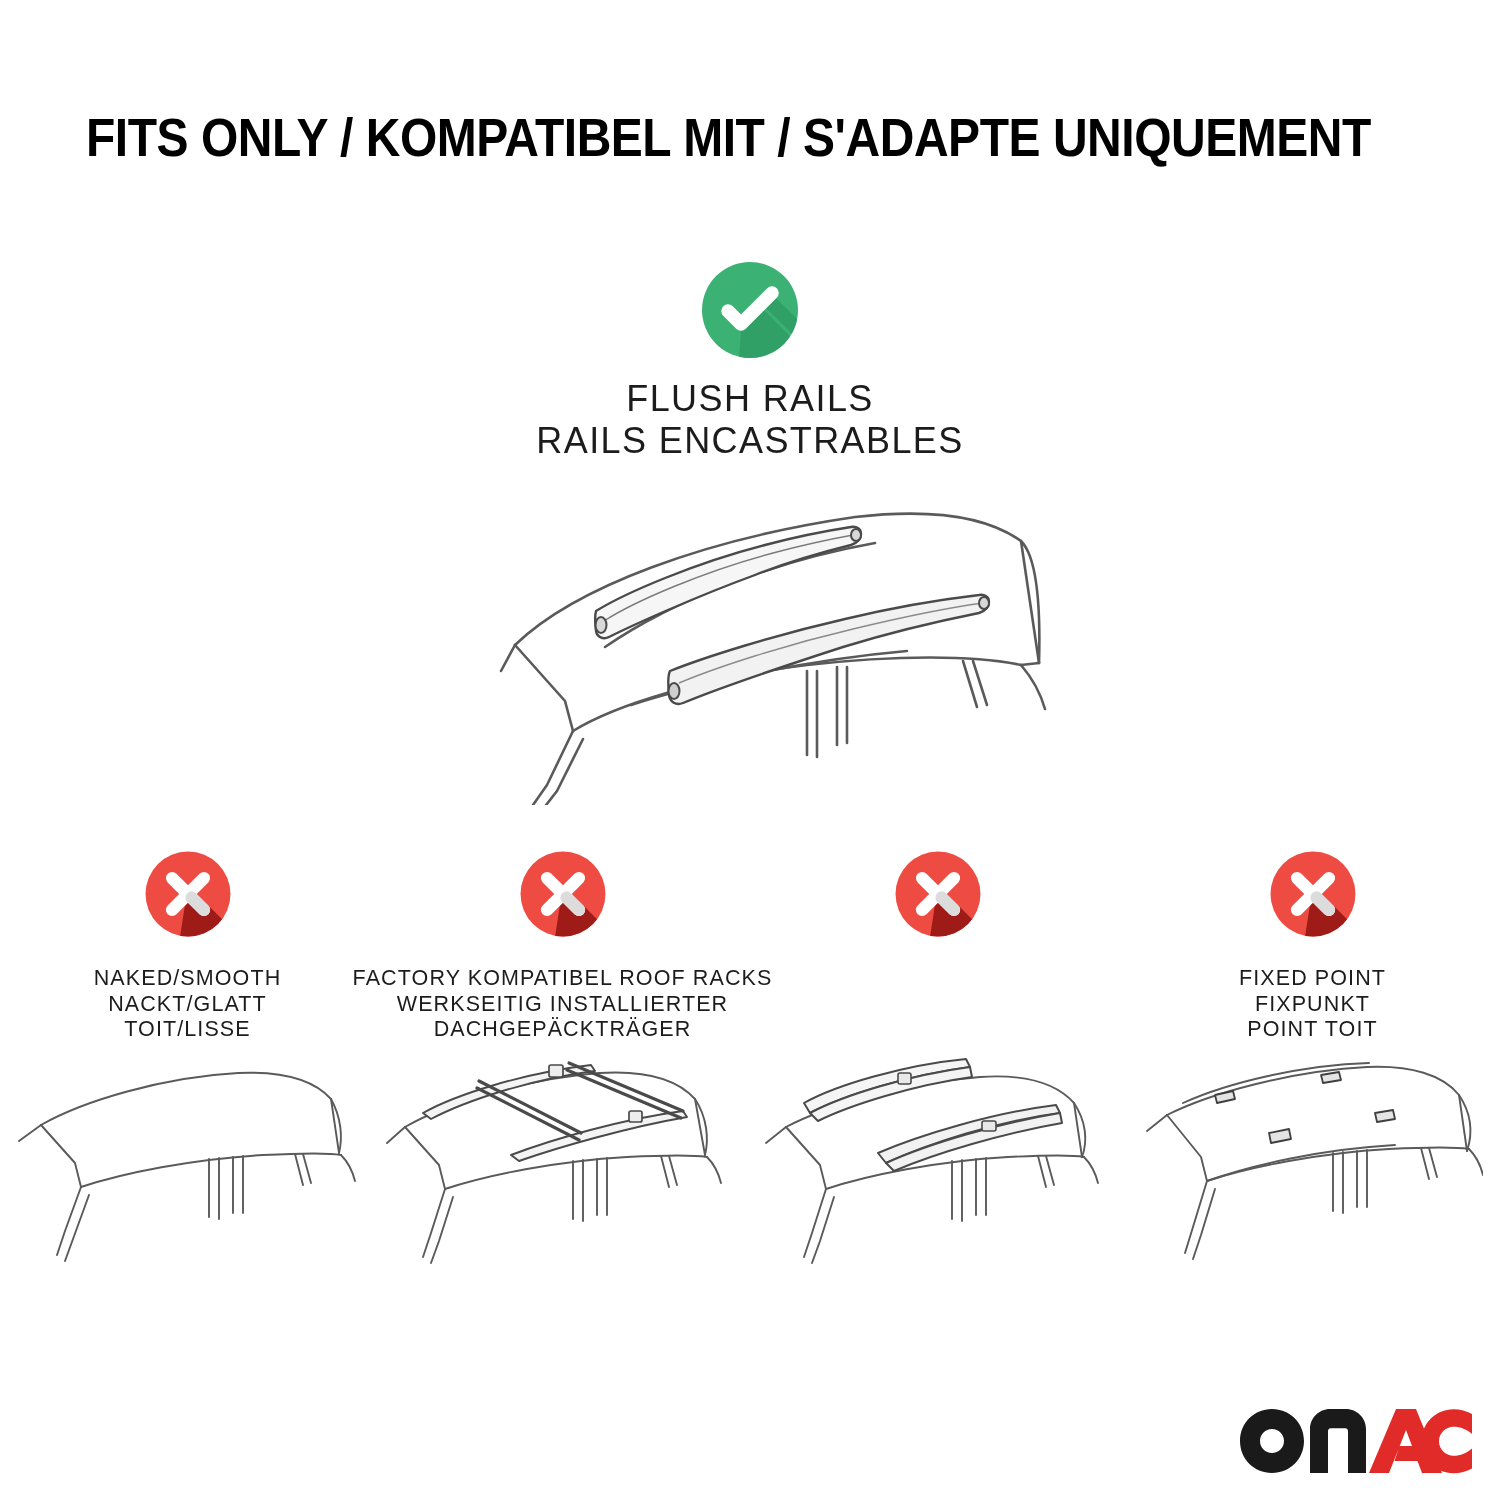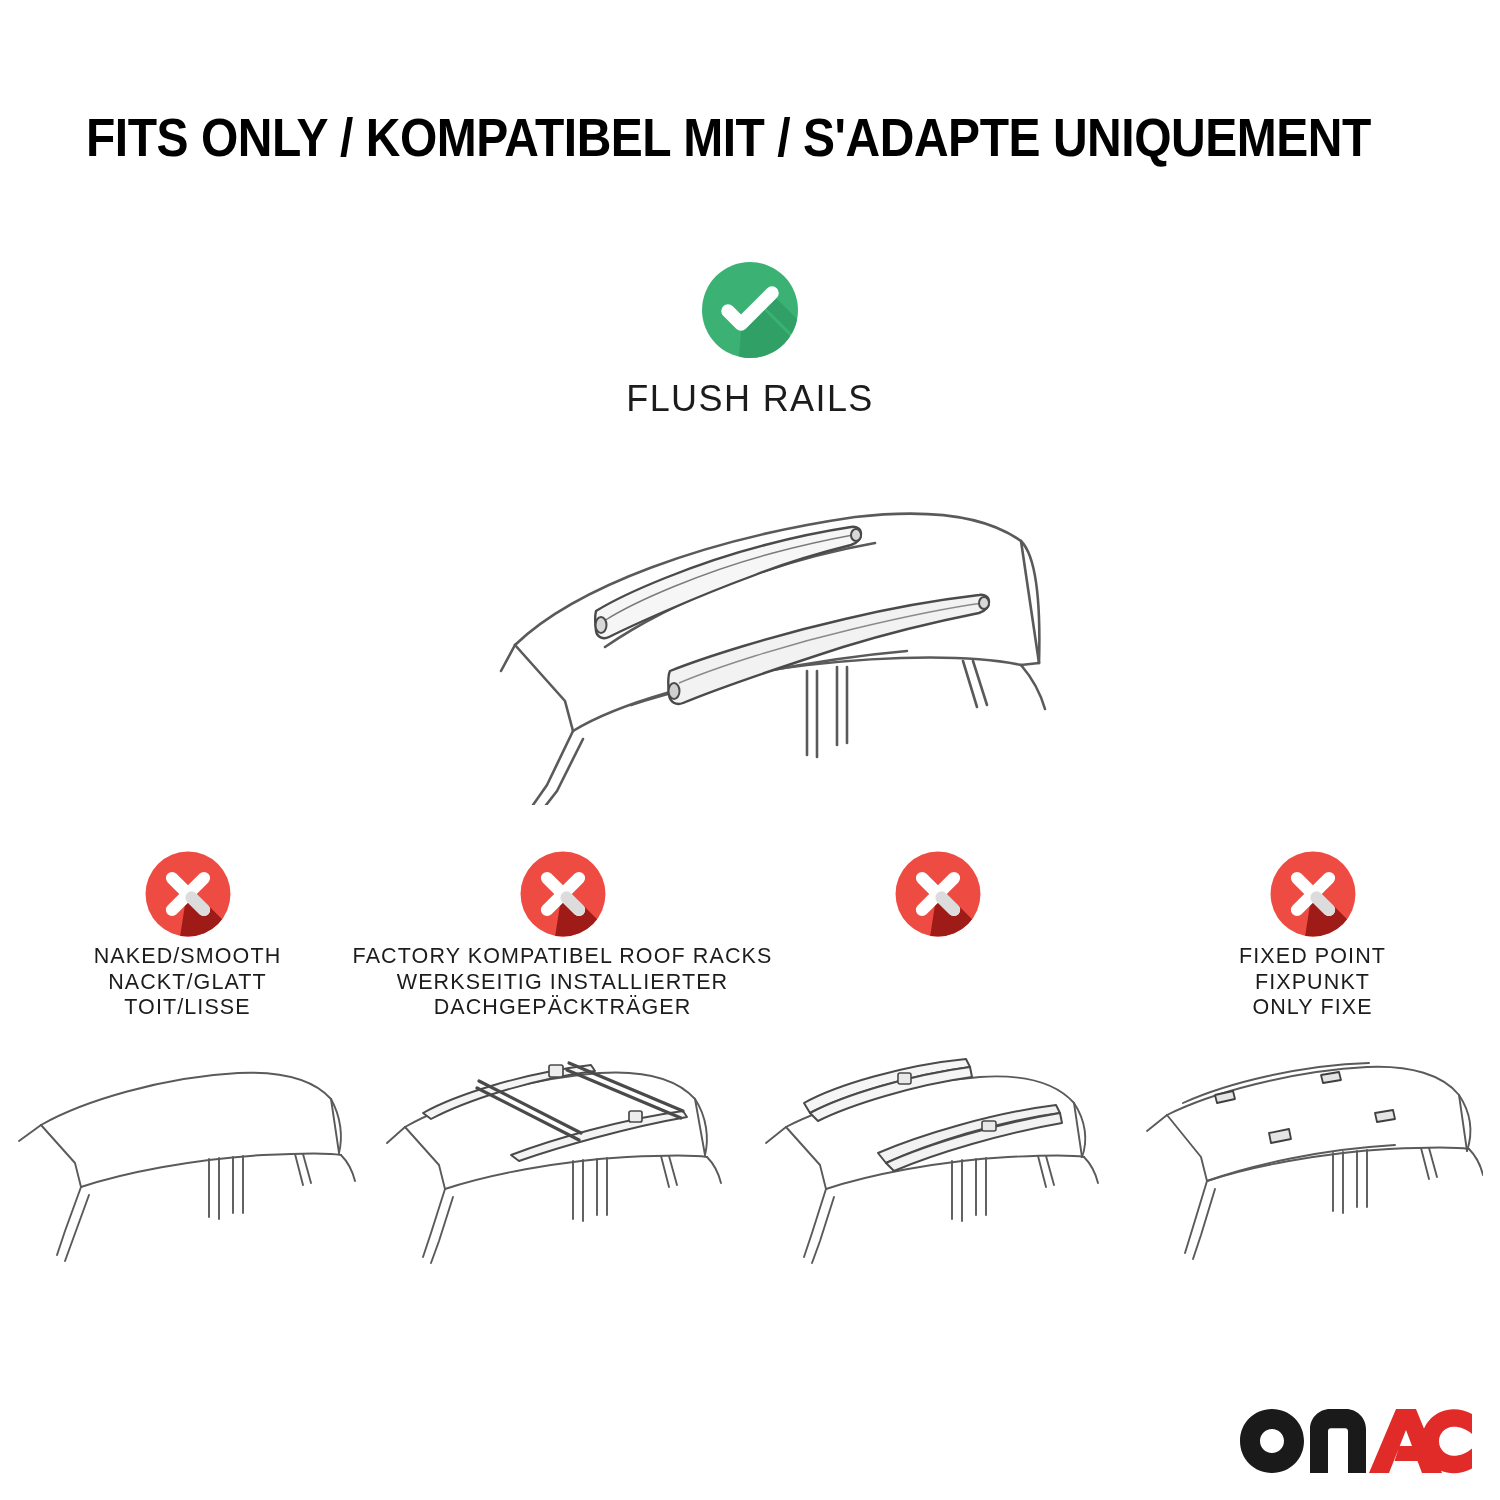--- a/index.html
+++ b/index.html
@@ -73,21 +73,21 @@
     display: flex;
     flex-direction: row;
   }
   .col {
     width: 375px;
     display: flex;
     flex-direction: column;
     align-items: center;
   }
   .col-labels {
-    margin-top: 4px;
+    margin-top: 26px;
     font-size: 21.5px;
     line-height: 25.5px;
     letter-spacing: 1.1px;
     text-align: center;
     color: #1c1c1c;
     white-space: nowrap;
   }
 
   .art-row {
     position: absolute;
@@ -128,20 +128,21 @@
     <circle cx="52" cy="52" r="48" fill="#3BB273"></circle>
     <g clip-path="url(#okClip)">
       <polygon points="44,62 60,46 104,90 104,110 40,110" fill="#31a066"></polygon>
       <polygon points="72,34 86,48 104,66 104,86 62,44" fill="#31a066"></polygon>
     </g>
     <path d="M30 53 L43 66 L74 35" fill="none" stroke="#ffffff" stroke-width="13.5" stroke-linecap="round" stroke-linejoin="round"></path>
   </svg>
 
   <div class="ok-labels">
     <div>FLUSH RAILS</div>
+    <div>RAILS ENCASTRABLES</div>
   </div>
 </div>
 
 <svg class="flush-art" viewBox="0 0 600 310">
   <g fill="none" stroke="#5a5a5a" stroke-width="2.6" stroke-linecap="round" stroke-linejoin="round">
 
     <path d="M60 150 C 120 92 250 44 400 22 C 470 14 530 20 566 46 L 584 168"></path>
     <path d="M60 150 L 46 176"></path>
     <path d="M60 150 L 110 206 L 118 236"></path>
     <path d="M118 236 C 160 210 250 182 352 170 C 440 160 520 160 566 170"></path>
@@ -273,21 +274,21 @@
         <g stroke-linecap="round" stroke-width="14" fill="none">
           <path d="M34 34 L70 70" stroke="#ffffff"></path>
           <path d="M70 34 L34 70" stroke="#ffffff"></path>
           <path d="M56 56 L70 70" stroke="#dcdcdc"></path>
         </g>
       </g>
     </svg>
     <div class="col-labels">
       <div>FIXED POINT</div>
       <div>FIXPUNKT</div>
-      <div>ONLY FIXE</div>
+      <div>POINT TOIT</div>
     </div>
   </div>
 </div>
 
 <div class="art-row">
 
   <div class="art-cell">
     <svg width="350" height="230" viewBox="0 0 350 230">
       <g fill="none" stroke="#5a5a5a" stroke-width="1.9" stroke-linecap="round" stroke-linejoin="round">
         <path d="M28 70 C 70 46 150 22 225 18 C 270 16 300 24 318 44 L 326 98"></path>

